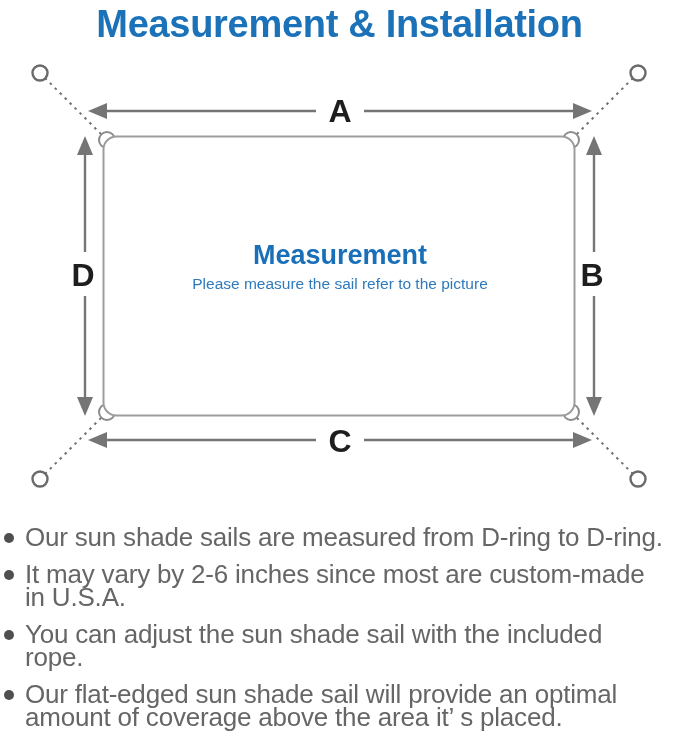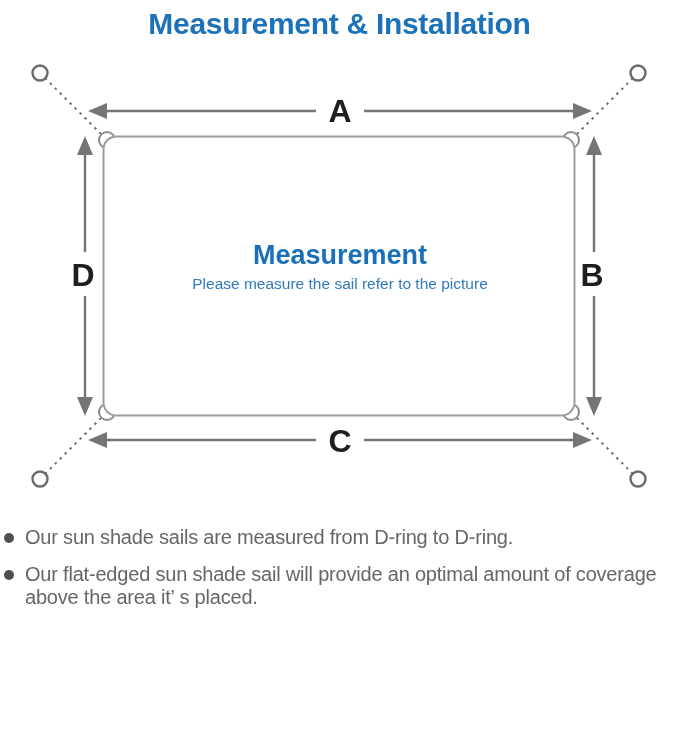--- a/index.html
+++ b/index.html
@@ -11,21 +11,21 @@
     width: 679px;
     height: 739px;
     overflow: hidden;
     font-family: "Liberation Sans", sans-serif;
   }
   .page-title {
     margin: 0;
     padding-top: 4px;
     height: 52px;
     text-align: center;
-    font-size: 30px;
+    font-size: 38px;
     line-height: 40px;
     font-weight: bold;
     letter-spacing: -0.3px;
     color: #1b72b8;
   }
   .diagram-wrap {
     width: 679px;
     height: 460px;
   }
   .diagram-wrap svg { display: block; }
@@ -48,21 +48,21 @@
   .notes {
     margin: 0;
     padding: 10px 14px 0 4px;
     list-style: none;
   }
   .note {
     display: flex;
     gap: 11px;
     margin-bottom: 14px;
     color: #666666;
-    font-size: 20px;
+    font-size: 26px;
     line-height: 23px;
     letter-spacing: -0.2px;
   }
   .note .dot {
     flex: none;
     width: 10px;
     height: 10px;
     border-radius: 50%;
     background: #4f4f4f;
     margin-top: 7px;
@@ -136,15 +136,23 @@
   </svg>
 </div>
 
 <ul class="notes">
   <li class="note">
     <span class="dot"></span>
     <span>Our sun shade sails are measured from D-ring to D-ring.</span>
   </li>
   <li class="note">
     <span class="dot"></span>
+    <span>It may vary by 2-6 inches since most are custom-made in U.S.A.</span>
+  </li>
+  <li class="note">
+    <span class="dot"></span>
+    <span>You can adjust the sun shade sail with the included rope.</span>
+  </li>
+  <li class="note">
+    <span class="dot"></span>
     <span>Our flat-edged sun shade sail will provide an optimal amount of coverage above the area it’ s placed.</span>
   </li>
 </ul>
 
 </body></html>

